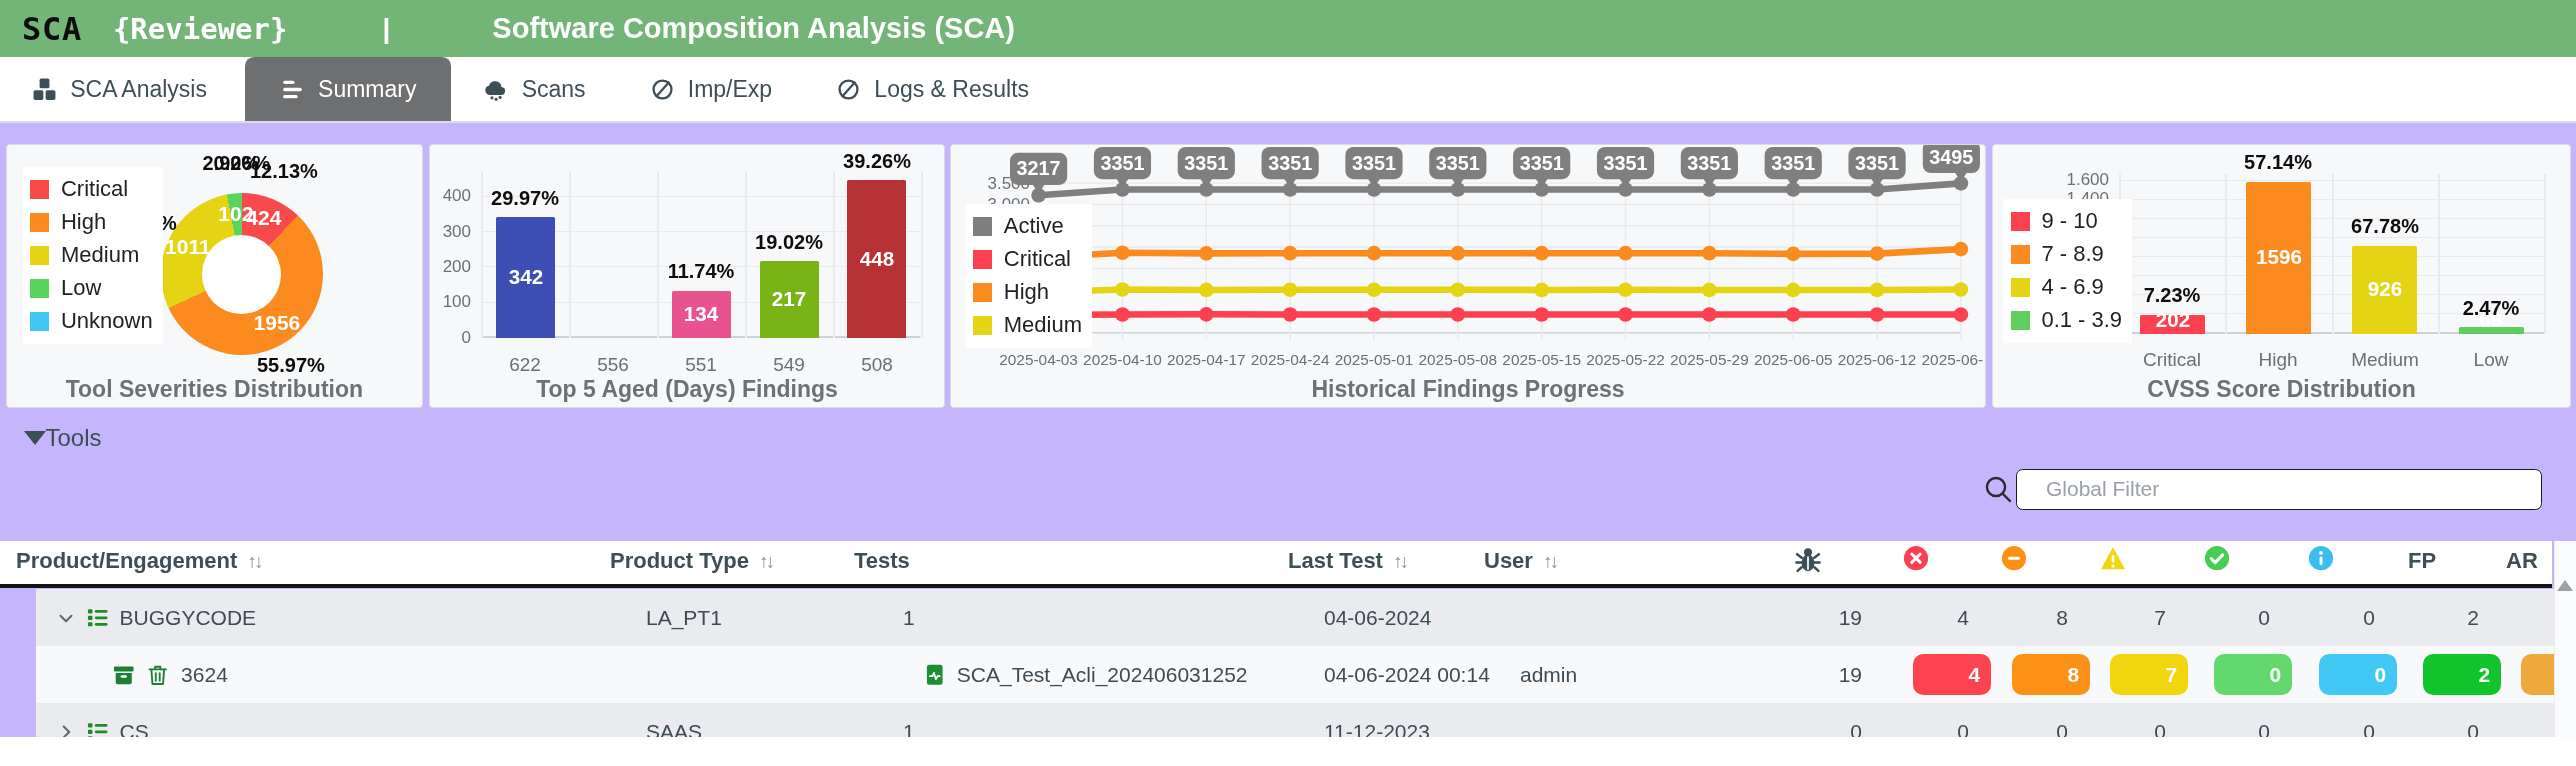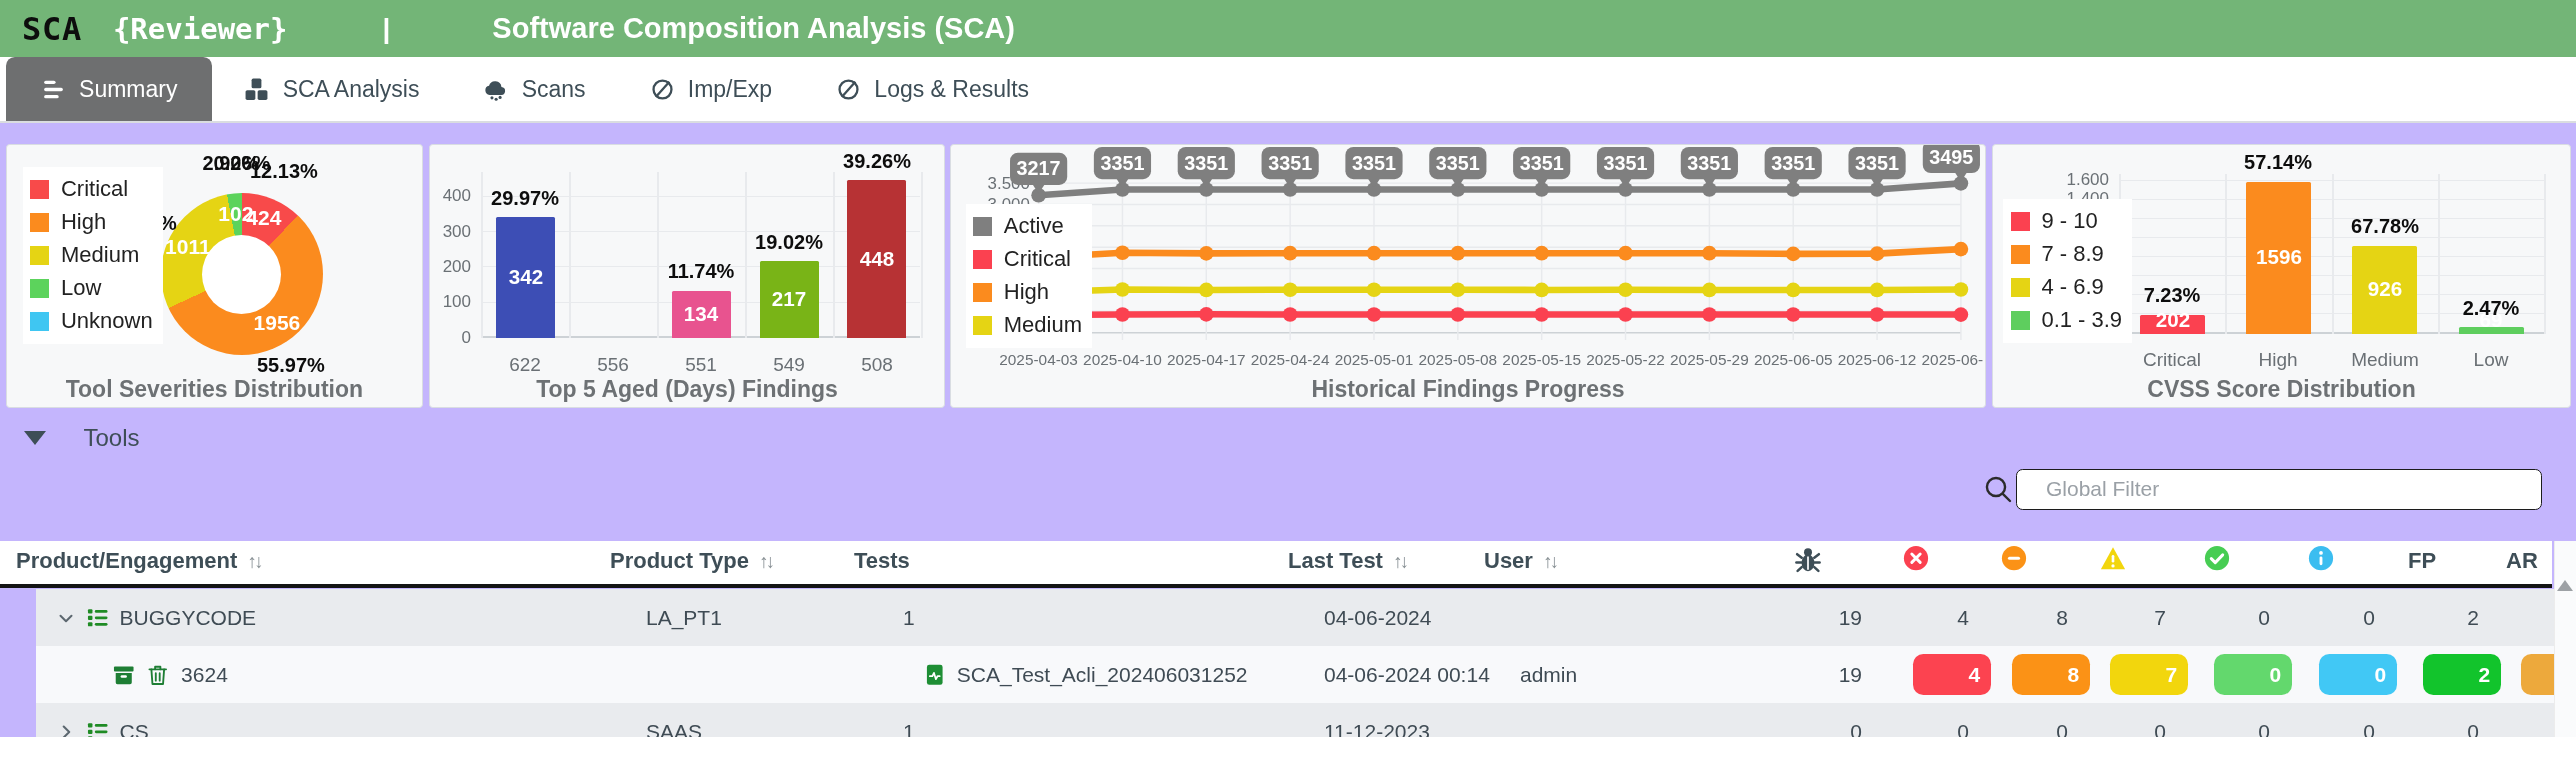--- a/index.html
+++ b/index.html
@@ -37,21 +37,21 @@
   .bar-val { position:absolute; text-align:center; font-size:20.6px; font-weight:bold; color:#ffffff; }
   .pie-wrap { position:absolute; border-radius:50%; }
   .pie-hole { position:absolute; background:#ffffff; border-radius:50%; }
   .pie-pct { position:absolute; font-size:20px; font-weight:bold; color:#0d0d0d; transform:translate(-50%,-50%); white-space:nowrap; }
   .pie-val { position:absolute; font-size:21px; font-weight:bold; color:#ffffff; transform:translate(-50%,-50%); }
   svg text { font-family:"Liberation Sans", sans-serif; }
 
   
   .tools-row { position:absolute; left:0; top:416px; width:2576px; height:44px; display:flex; align-items:center; }
   .caret-down { width:0; height:0; border-left:11.8px solid transparent; border-right:11.8px solid transparent; border-top:14.7px solid #3e4e57; margin-left:23.5px; cursor:pointer; }
-  .tools-label { margin-left:38px; font-size:24px; color:#3e4e57; }
+  .tools-label { font-size:24px; color:#3e4e57; }
   .filter-row { position:absolute; left:0; top:467px; width:2576px; height:51px; }
   .search-icon { position:absolute; left:1982px; top:5.9px; }
   .filter-input { position:absolute; left:2016px; top:1.5px; width:526px; height:41px; border:1.8px solid #1c1c1c; border-radius:6.6px; font-size:21px; padding:0 29px; color:#333; outline:none; font-family:"Liberation Sans", sans-serif; background:#fff; }
   .filter-input::placeholder { color:#9aa0a6; }
 
   
   .tbl-header { position:absolute; left:0; top:541px; width:2552px; height:47px; background:#fff; border-bottom:4.4px solid #141414; }
   .th { position:absolute; top:7.3px; font-size:22px; font-weight:bold; color:#3e4e57; white-space:nowrap; cursor:pointer; }
   .sort-arrows { font-size:19px; color:#8a9296; font-weight:normal; margin-left:10.3px; letter-spacing:-2.9px; }
   .th-icon { position:absolute; top:4.4px; transform:translateX(-50%); cursor:default; }
@@ -73,43 +73,43 @@
 <div id="app">
 
   <div class="green-bar">
     <span class="brand">SCA</span>
     <span class="role">{Reviewer}</span>
     <span class="bar-divider">|</span>
     <span class="bar-title">Software Composition Analysis (SCA)</span>
   </div>
 
   <div class="tab-bar" id="tabBar">
+      <div class="tab">
+        <span style="display: inline-flex; align-items: center; color: rgb(62, 78, 87);">
+          <svg width="25" height="25" viewBox="0 0 24 24">
+            <g fill="currentColor">
+              <rect x="7.3" y="1.5" width="9.4" height="9.4" rx="1.6"></rect>
+              <rect x="1.5" y="12.6" width="9.4" height="9.4" rx="1.6"></rect>
+              <rect x="13.1" y="12.6" width="9.4" height="9.4" rx="1.6"></rect>
+            </g>
+          </svg>
+        </span>
+        <span>SCA Analysis</span>
+      </div>
       <div class="tab active">
         <span style="display: inline-flex; align-items: center; color: rgb(255, 255, 255);">
           <svg width="25" height="25" viewBox="0 0 24 24">
             <g fill="currentColor">
               <rect x="3" y="3.5" width="11" height="3.2" rx="1.6"></rect>
               <rect x="3" y="10.4" width="18" height="3.2" rx="1.6"></rect>
               <rect x="3" y="17.3" width="14" height="3.2" rx="1.6"></rect>
             </g>
           </svg>
         </span>
         <span>Summary</span>
-      </div>
-      <div class="tab">
-        <span style="display: inline-flex; align-items: center; color: rgb(62, 78, 87);">
-          <svg width="25" height="25" viewBox="0 0 24 24">
-            <g fill="currentColor">
-              <rect x="7.3" y="1.5" width="9.4" height="9.4" rx="1.6"></rect>
-              <rect x="1.5" y="12.6" width="9.4" height="9.4" rx="1.6"></rect>
-              <rect x="13.1" y="12.6" width="9.4" height="9.4" rx="1.6"></rect>
-            </g>
-          </svg>
-        </span>
-        <span>SCA Analysis</span>
       </div>
       <div class="tab">
         <span style="display: inline-flex; align-items: center; color: rgb(62, 78, 87);">
           <svg width="25" height="25" viewBox="0 0 24 24">
             <g fill="currentColor">
               <path d="M6.3 17.2a4.4 4.4 0 0 1-.5-8.7 6.1 6.1 0 0 1 11.9 1.1 3.8 3.8 0 0 1-.6 7.6z"></path>
               <circle cx="8.6" cy="20" r="1.5"></circle>
               <circle cx="12.6" cy="21.3" r="1.5"></circle>
               <circle cx="16.4" cy="19.6" r="1.5"></circle>
             </g>

